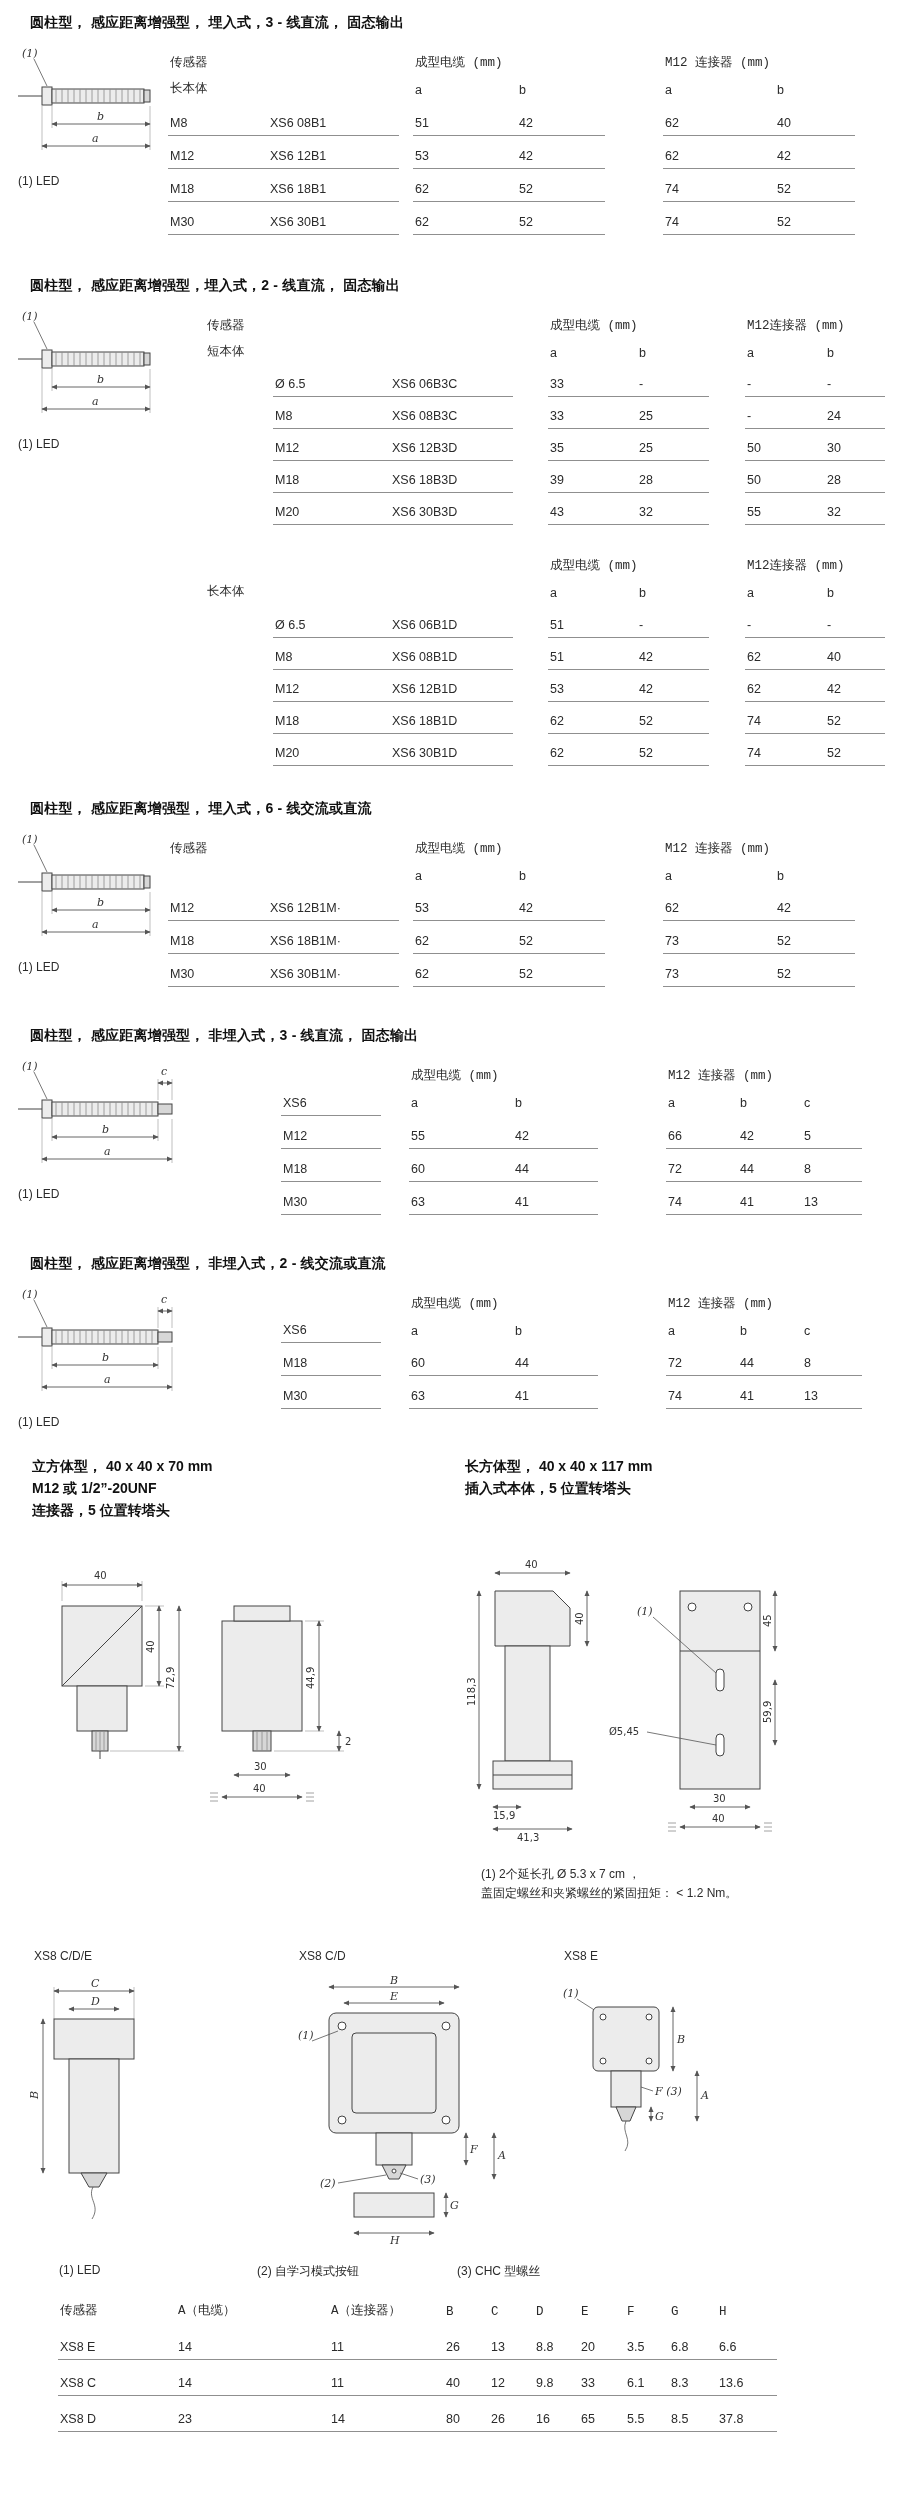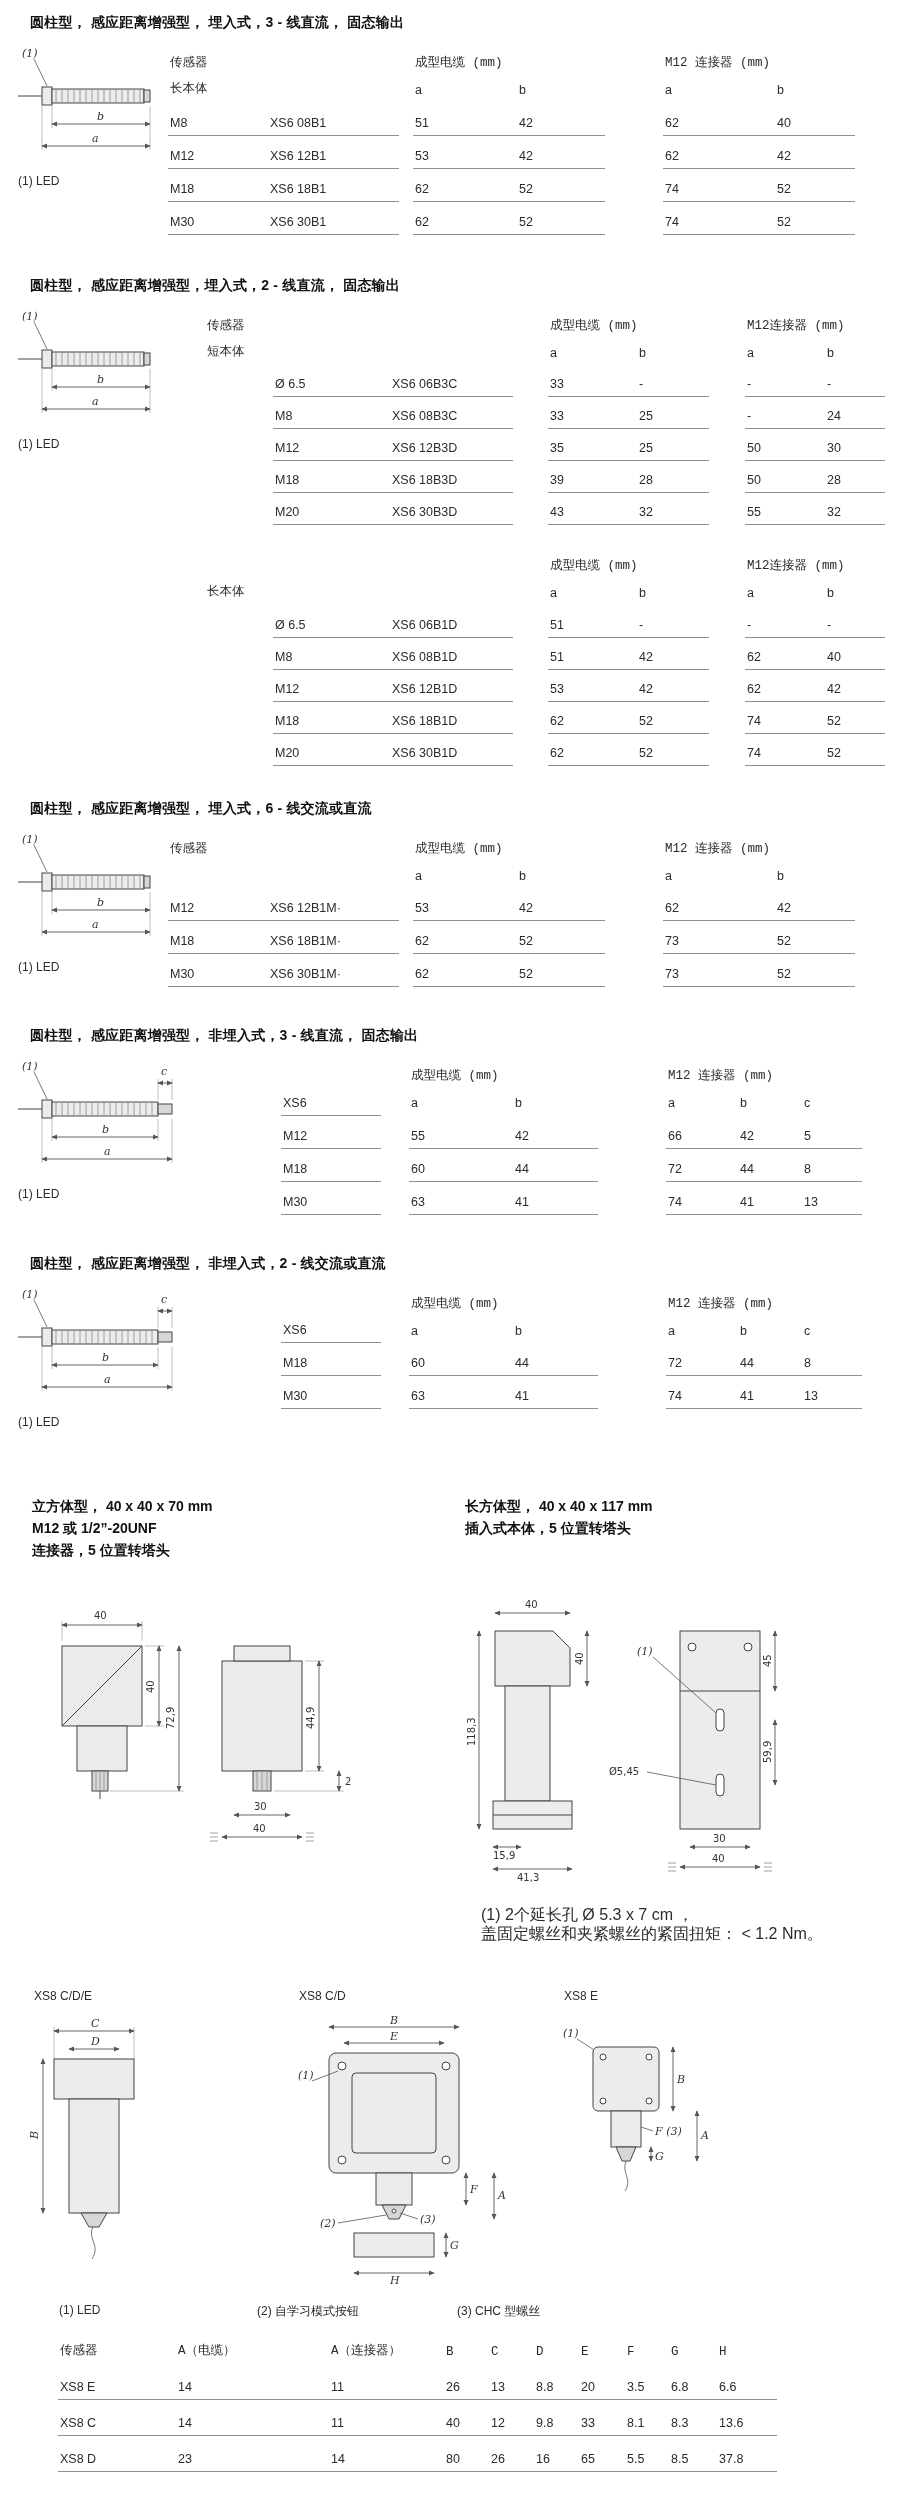--- a/index.html
+++ b/index.html
@@ -28,22 +28,22 @@
   .dim-table tr.dr td { height:33px; }
   .t2 tr.dr td { height:32px; }
   .dim-table td.u { border-bottom:1px solid #8f8f8f; }
   .dim-table td.gap { padding:0; }
   .block2 { margin-top:24px; }
 
   
   .s6-cols { display:flex; align-items:flex-start; }
   .s6-left { width:433px; padding-left:32px; }
   .s6-right { flex:1; padding-left:32px; }
-  .s6-title { height:96px; font-size:14px; font-weight:bold; color:#111; line-height:22px;margin-top:40px; }
-  .note { font-size:16px; line-height:19px; margin-top:14px; padding-left:16px; }
+  .s6-title { height:96px; font-size:14px; font-weight:bold; color:#111; line-height:22px; }
+  .note { font-size:12px; line-height:19px; margin-top:14px; padding-left:16px; }
 
   
   .s7-drawings { display:flex; align-items:flex-start; padding-left:29px; margin-top:4px; }
   .s7-col.c1 { width:265px; } .s7-col.c2 { width:265px; } .s7-col.c3 { flex:1; }
   .variant-label { font-size:12px; margin:0 0 12px 5px; }
   .legend { display:flex; font-size:12px; padding-left:59px; margin:18px 0 4px 0; }
   .legend .lg1 { width:198px; } .legend .lg2 { width:200px; }
   .t7 { margin:14px 0 0 58px; }
   .t7 tr.h1 td { height:30px; }
   .t7 tr.dr td { height:36px; }
@@ -874,21 +874,21 @@
           <td class="u">6.6</td>
         </tr>
           <tr class="dr">
           <td class="u">XS8 C</td>
           <td class="u">14</td>
           <td class="u">11</td>
           <td class="u">40</td>
           <td class="u">12</td>
           <td class="u">9.8</td>
           <td class="u">33</td>
-          <td class="u">8.1</td>
+          <td class="u">6.1</td>
           <td class="u">8.3</td>
           <td class="u">13.6</td>
         </tr>
           <tr class="dr">
           <td class="u">XS8 D</td>
           <td class="u">23</td>
           <td class="u">14</td>
           <td class="u">80</td>
           <td class="u">26</td>
           <td class="u">16</td>

